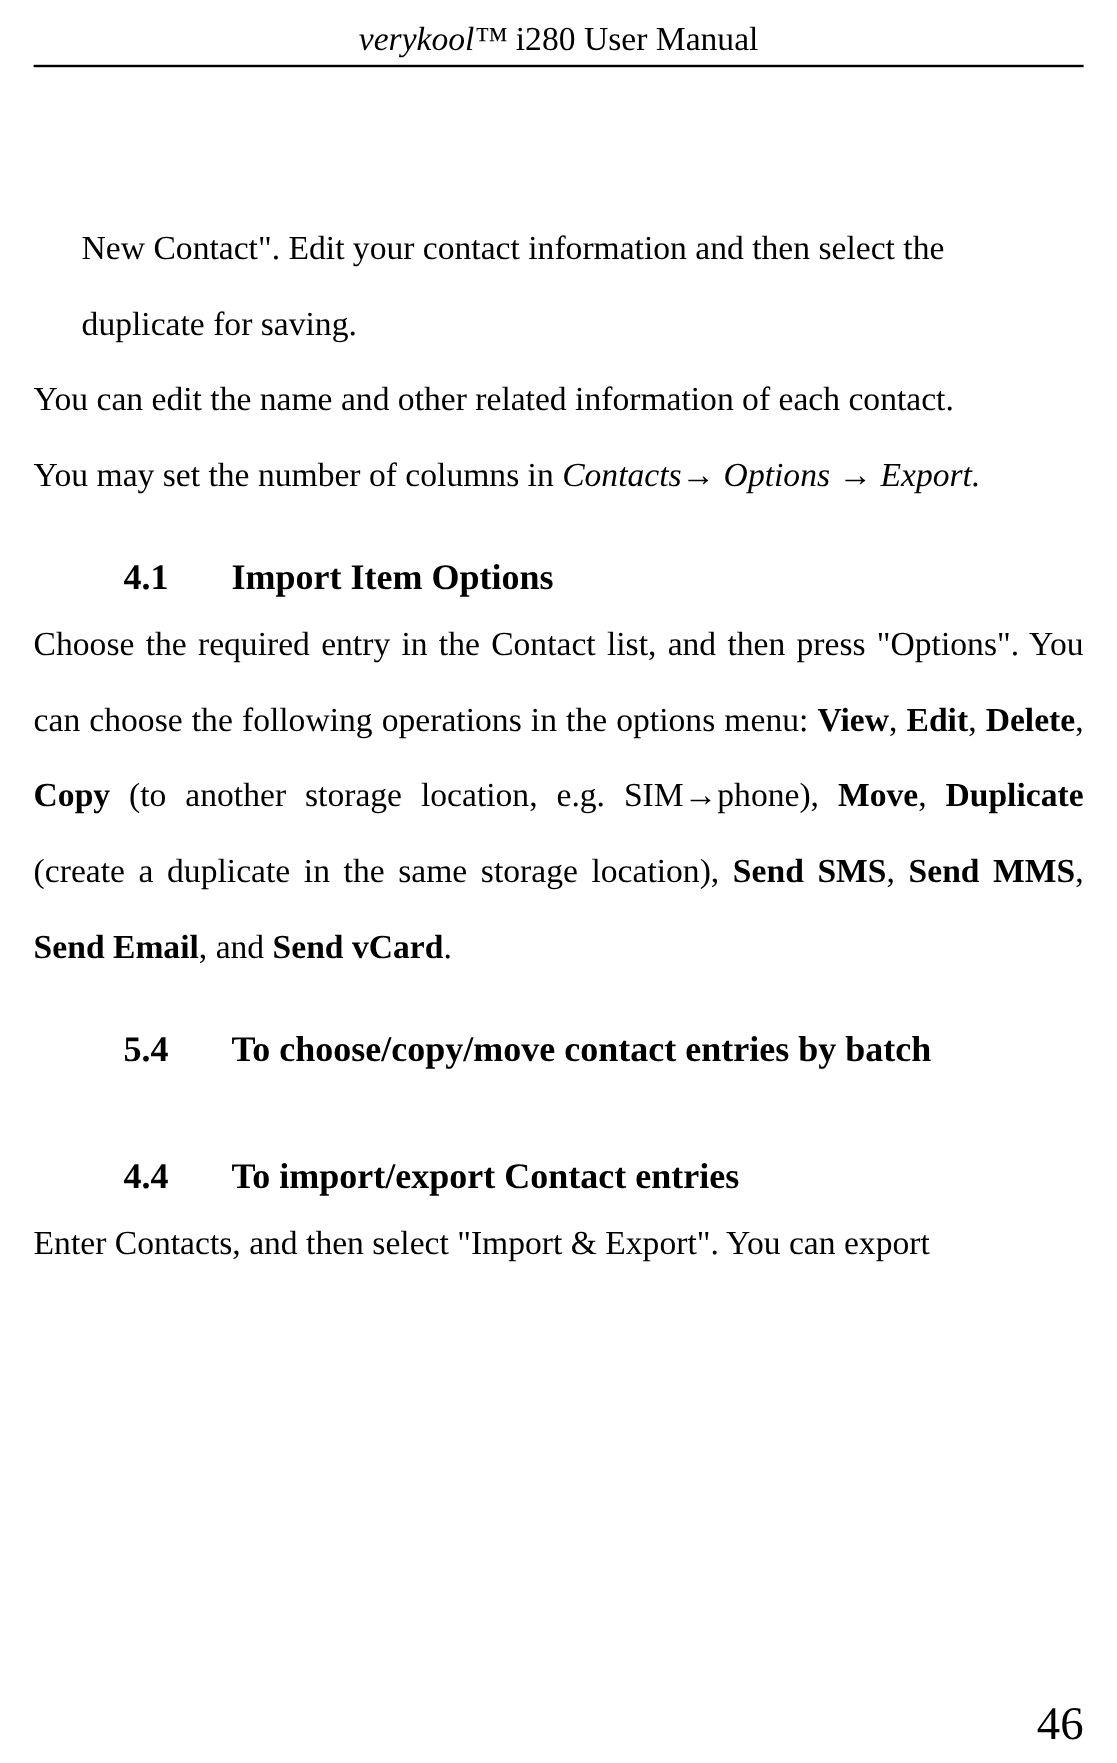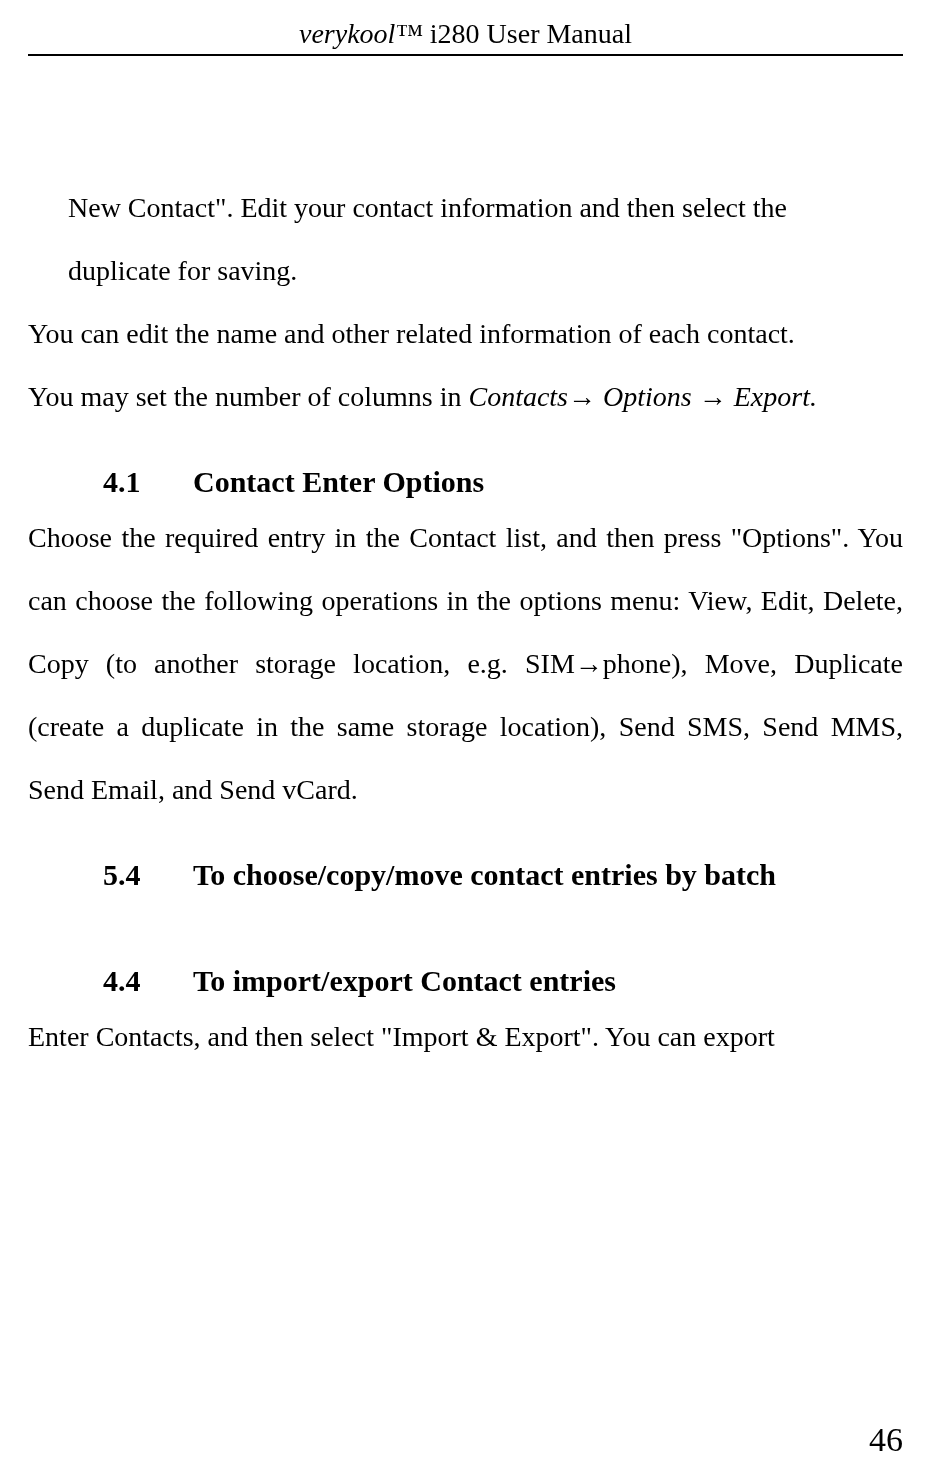--- a/index.html
+++ b/index.html
@@ -22,35 +22,35 @@
   }
   .header .normal { font-style: normal; }
   .content {
     padding-top: 120px;
     font-size: 28px;
     line-height: 2.25;
     text-align: justify;
   }
   .indent { padding-left: 40px; }
   .italic { font-style: italic; }
-  .bold { font-weight: normal; }
+  .bold { font-weight: bold; }
   .heading {
     font-weight: bold;
     font-size: 30px;
     padding-left: 75px;
     padding-top: 30px;
     line-height: 1.6;
   }
   .heading .num { display: inline-block; width: 90px; }
   .arrow { font-style: normal; }
   .page-num {
     position: absolute;
     bottom: 10px;
     right: 28px;
-    font-size: 34px;
+    font-size: 39px;
   }
   .para { margin: 0; }
   .spacer { height: 28px; }
 </style>
 </head>
 <body>
 
 <div class="header">
   <span class="italic">verykool™</span><span class="normal"> i280 User Manual</span>
 </div>
@@ -65,21 +65,21 @@
   </div>
 
   <p class="para">You can edit the name and other related information of each contact.</p>
 
   <p class="para">
     <span>You may set the number of columns in </span><span class="italic">Contacts</span><span class="italic arrow">→</span><span class="italic"> Options </span><span class="italic arrow">→</span>
     <span class="italic">Export.</span>
   </p>
 
   <div class="heading">
-    <span class="num">4.1</span><span>Contact Enter Options</span>
+    <span class="num">4.1</span><span>Import Item Options</span>
   </div>
 
   <p class="para">
     <span>Choose the required entry in the Contact list, and then press "Options". You can choose the following operations in the options menu: </span><span class="bold">View</span><span>, </span><span class="bold">Edit</span><span>, </span><span class="bold">Delete</span><span>, </span><span class="bold">Copy</span><span> (to another storage location, e.g. SIM</span><span>→</span><span>phone), </span><span class="bold">Move</span><span>, </span><span class="bold">Duplicate</span><span> (create a duplicate in the same storage location), </span><span class="bold">Send SMS</span><span>, </span><span class="bold">Send MMS</span><span>, </span><span class="bold">Send Email</span><span>, and </span><span class="bold">Send vCard</span><span>.</span>
   </p>
 
   <div class="heading">
     <span class="num">5.4</span><span>To choose/copy/move contact entries by batch</span>
   </div>
 

